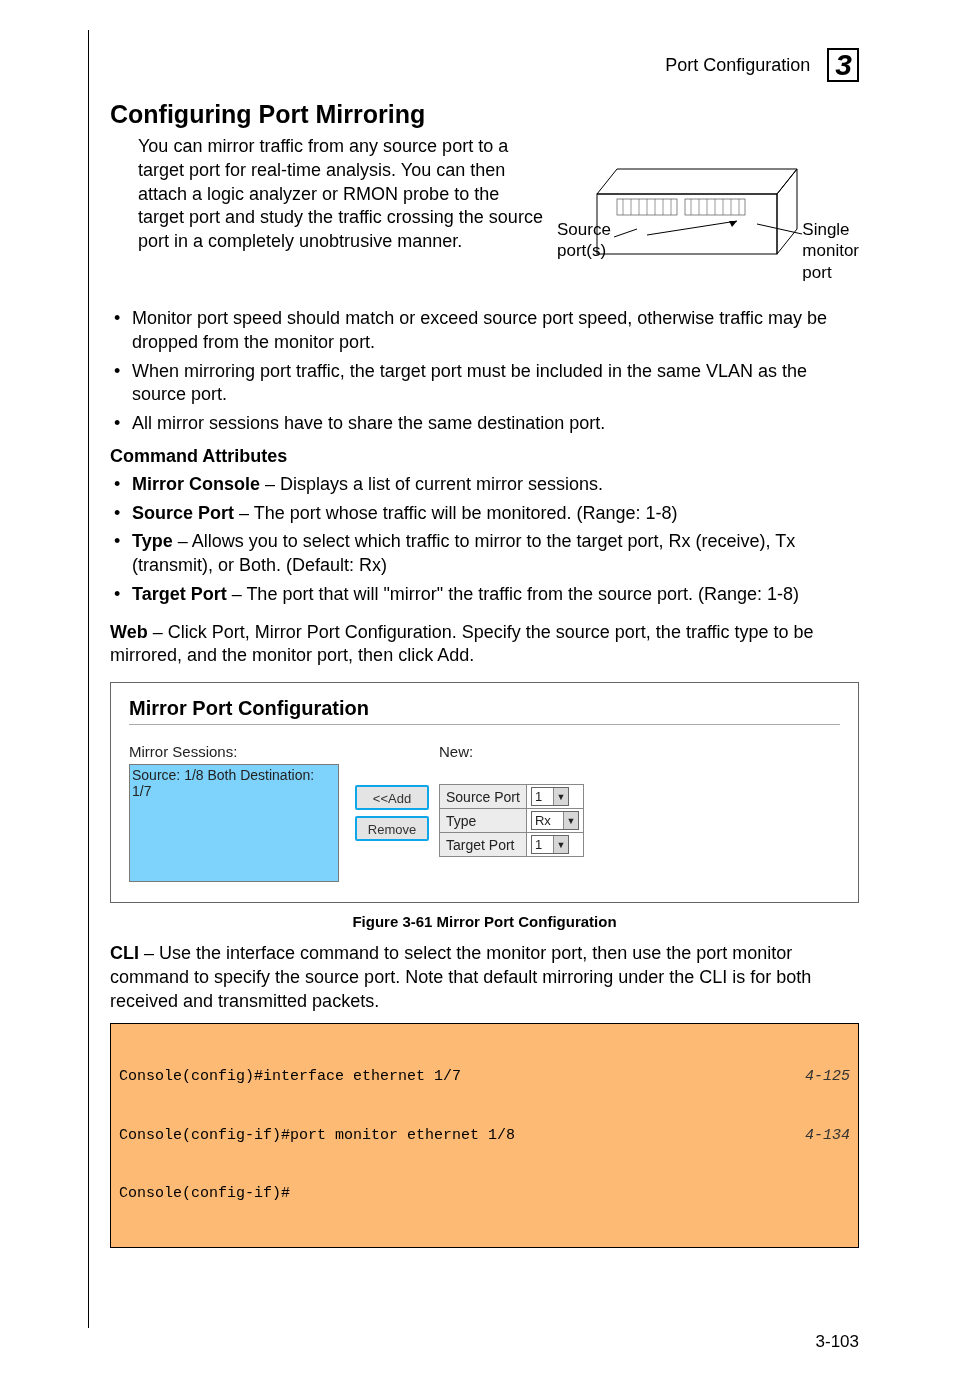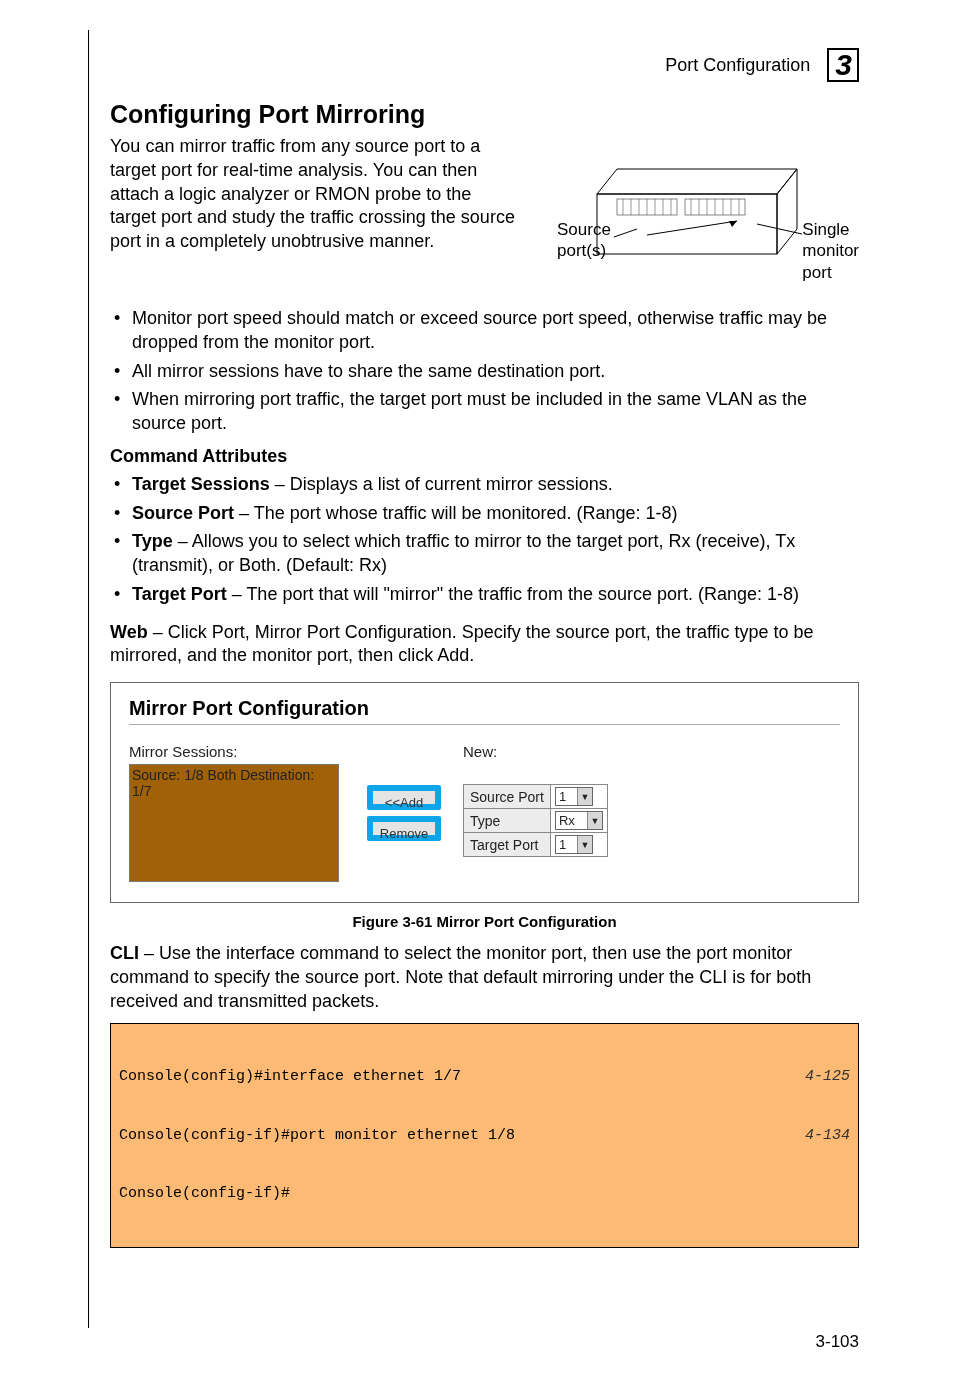--- a/index.html
+++ b/index.html
@@ -49,20 +49,21 @@
     letter-spacing: -1px;
   }
   h1.title {
     font-size: 25px;
     font-weight: bold;
     margin-bottom: 6px;
   }
   .body-text {
     font-size: 18px;
     line-height: 1.32;
+    margin-left: 28px;
   }
   .intro-wrap {
     position: relative;
     min-height: 170px;
     margin-bottom: 2px;
   }
   .intro-text {
     width: 405px;
   }
   .diagram {
@@ -133,46 +134,46 @@
     margin-bottom: 4px;
   }
   .fig-hr {
     border: none;
     border-top: 1px solid #aaa;
     margin-bottom: 18px;
   }
   .fig-inner {
     display: flex;
     align-items: flex-start;
-    gap: 18px;
+    gap: 6px;
     font-size: 15px;
     color: #222;
   }
   .mirror-col-left { width: 220px; }
   .mirror-label { margin-bottom: 4px; }
   .mirror-select {
     width: 210px;
     height: 118px;
     border: 1px solid #7a7a7a;
-    background: #a16207;
+    background: #7dd3fc;
     font-family: Arial, sans-serif;
     font-size: 14px;
     padding: 2px;
     overflow: hidden;
   }
   .btn-col {
     display: flex;
     flex-direction: column;
     gap: 6px;
     margin-top: 42px;
   }
   .btn {
     width: 74px;
     height: 25px;
-    border: 6px solid #0ea5e9;
+    border: 2px solid #0ea5e9;
     background: #e4e4e4;
     font-size: 13px;
     text-align: center;
     line-height: 23px;
     border-radius: 2px;
     color: #333;
   }
   .new-col { margin-left: 4px; }
   .new-label { margin-bottom: 24px; }
   .form-table { border-collapse: collapse; }
@@ -295,27 +296,27 @@
       <div class="diag-label-right">
         <span>Single</span><br>
         <span>monitor</span><br>
         <span>port</span>
       </div>
     </div>
   </div>
 
   <ul class="bullets">
     <li>Monitor port speed should match or exceed source port speed, otherwise traffic may be dropped from the monitor port.</li>
+    <li>When mirroring port traffic, the target port must be included in the same VLAN as the source port.</li>
     <li>All mirror sessions have to share the same destination port.</li>
-    <li>When mirroring port traffic, the target port must be included in the same VLAN as the source port.</li>
   </ul>
 
   <h3 class="subhead">Command Attributes</h3>
   <ul class="bullets-attr">
-    <li><span class="bold">Target Sessions</span><span> – Displays a list of current mirror sessions.</span></li>
+    <li><span class="bold">Mirror Console</span><span> – Displays a list of current mirror sessions.</span></li>
     <li><span class="bold">Source Port</span><span> – The port whose traffic will be monitored. (Range: 1-8)</span></li>
     <li><span class="bold">Type</span><span> – Allows you to select which traffic to mirror to the target port, Rx (receive), Tx (transmit), or Both. (Default: Rx)</span></li>
     <li><span class="bold">Target Port</span><span> – The port that will "mirror" the traffic from the source port. (Range: 1-8)</span></li>
   </ul>
 
   <p class="web-line">
     <span class="bold">Web</span><span> – Click Port, Mirror Port Configuration. Specify the source port, the traffic type to be mirrored, and the monitor port, then click Add.</span>
   </p>
 
   <div class="fig-box">

